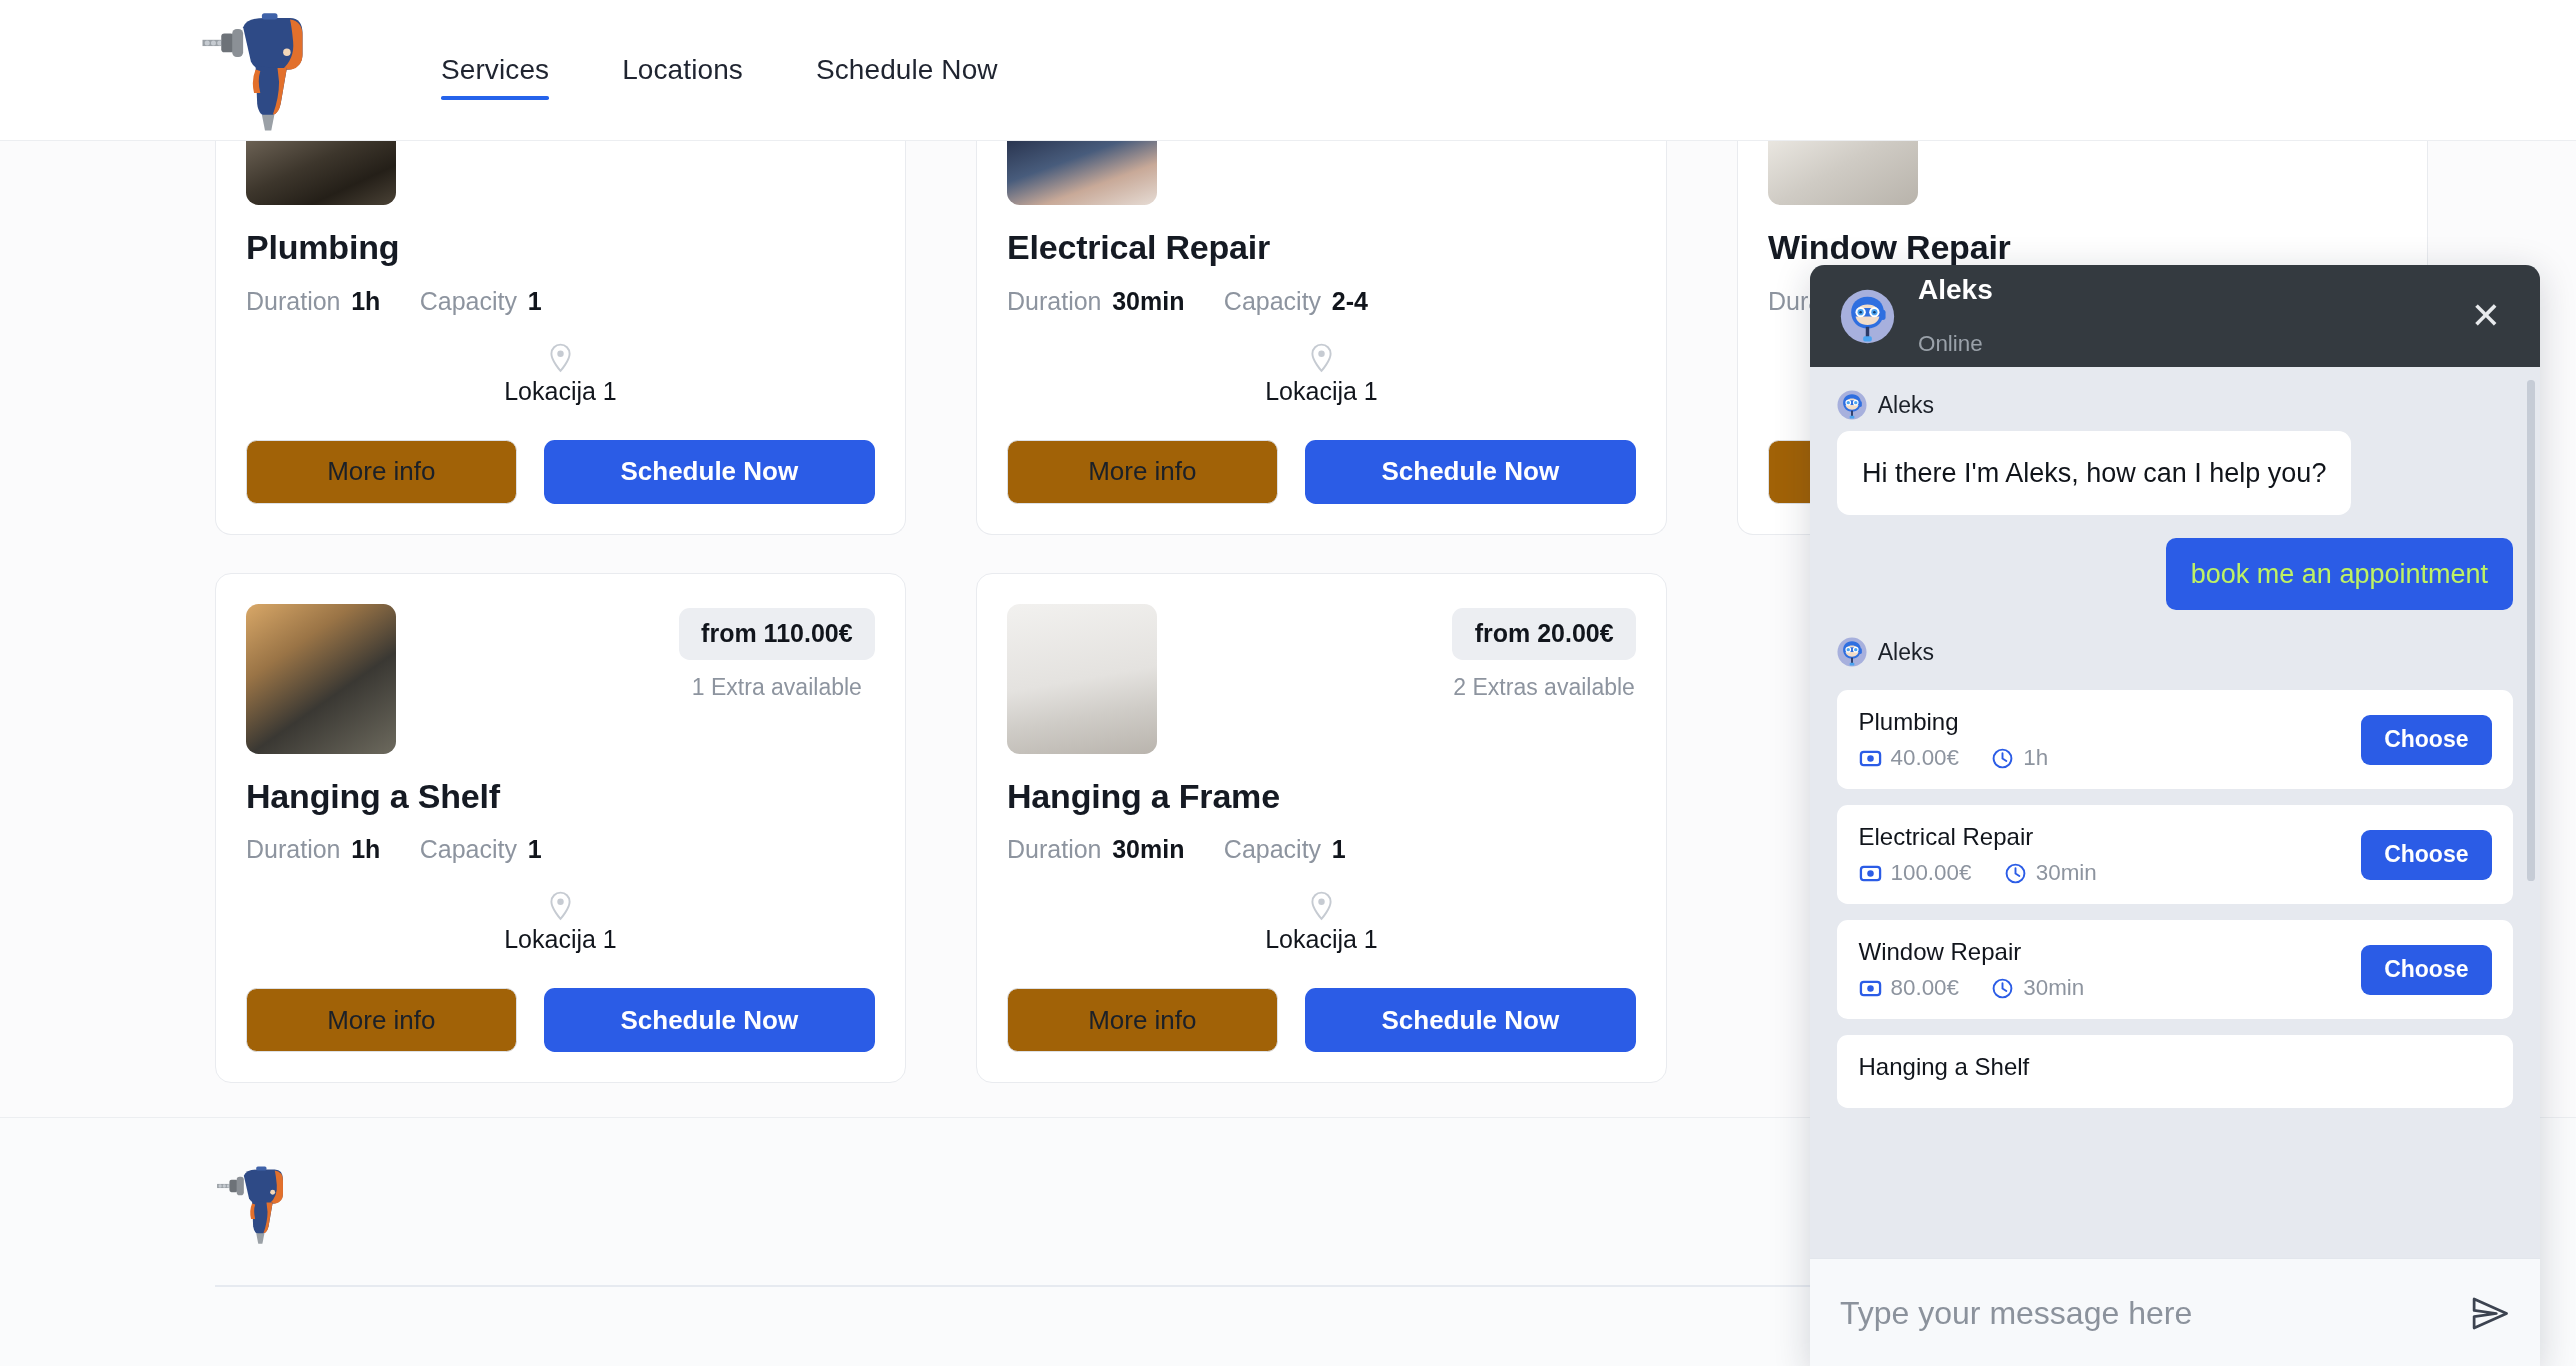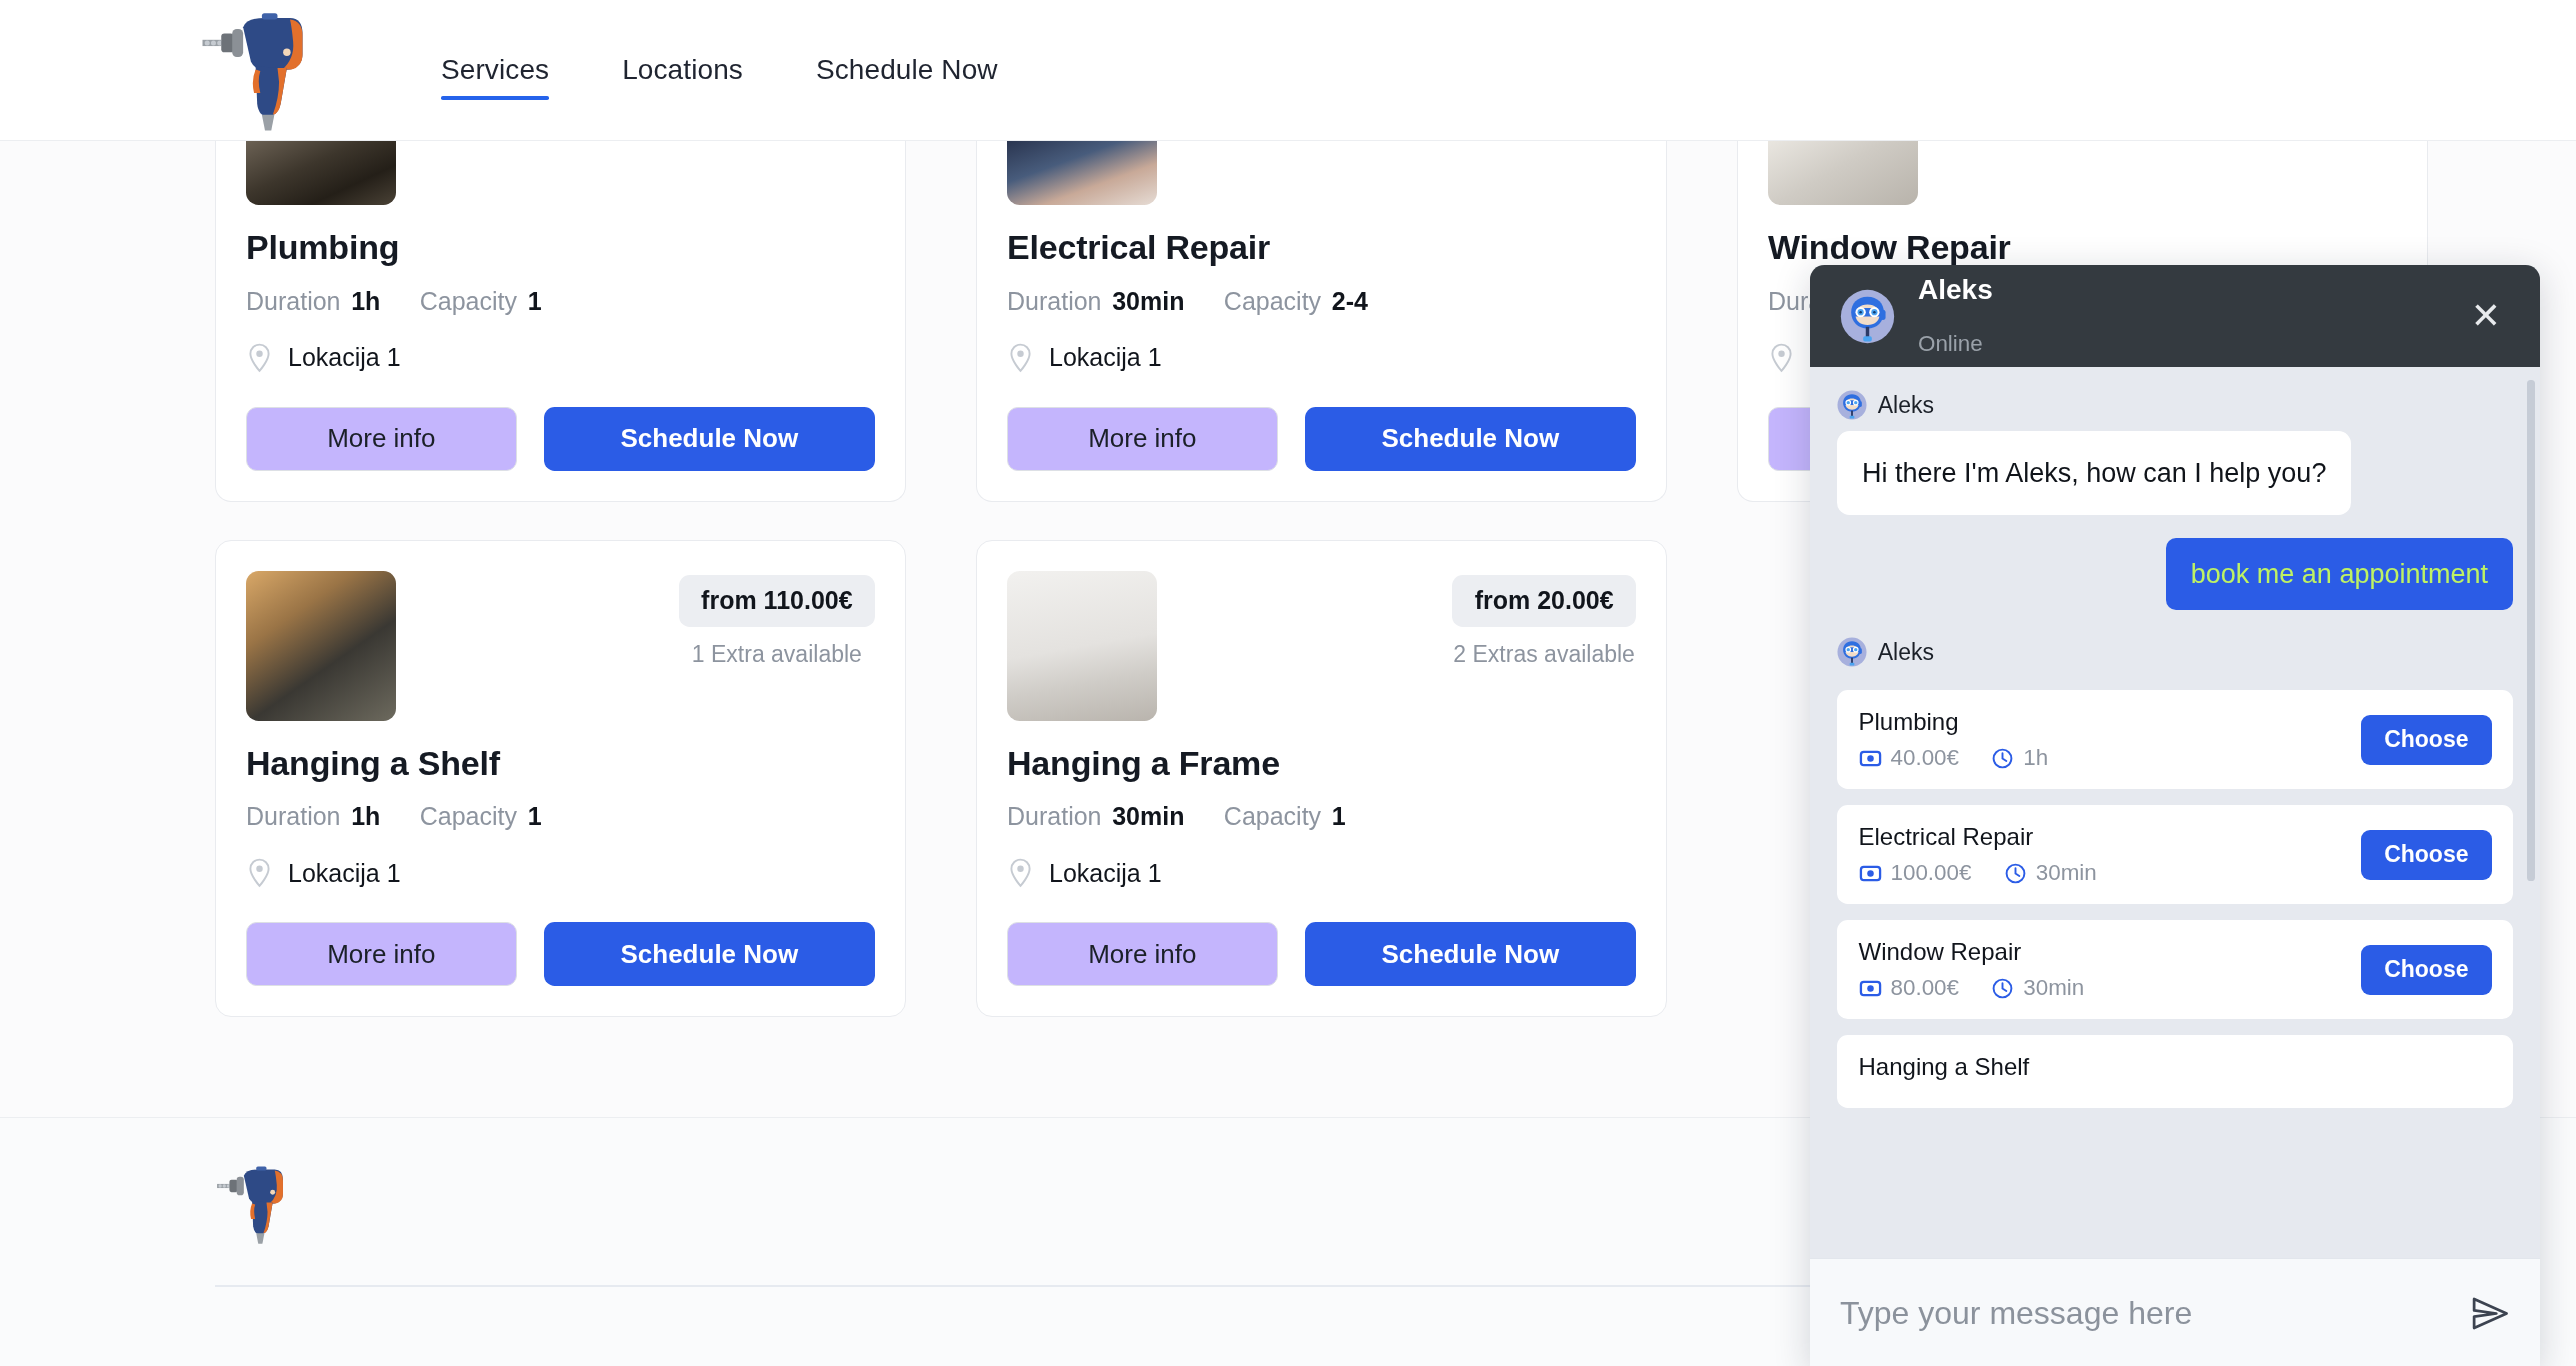--- a/index.html
+++ b/index.html
@@ -84,33 +84,33 @@
   .meta-row {
     margin-top: 19.7px;
     font-size: 25px;
     color: #8d949f;
     display: flex; align-items: center; gap: 10.7px;
   }
   .meta-strong { color: #11151c; font-weight: bold; }
   .meta-gap { width: 18px; }
   .loc-row {
     margin-top: 27px;
-    display: flex; align-items: center; gap: 15px;
-    font-size: 25px; color: #11151c;
+    display: flex; align-items: center; gap: 4px;
+    font-size: 25px; color: #11151c; flex-direction: column;
   }
   .pin-icon { width: 27px; height: 30px; display: block; }
   .btn-row { margin-top: 34px; display: flex; gap: 27px; }
   .btn {
     height: 64px; border-radius: 10.7px;
     font-size: 26px; font-weight: bold;
     display: flex; align-items: center; justify-content: center;
     cursor: pointer;
   }
   .btn-outline {
-    width: 272px; background: #c4b5fd; color: #1b2028;
+    width: 272px; background: #a16207; color: #1b2028;
     border: 0.9px solid #dde0e5; font-weight: normal;
   }
   .btn-primary {
     width: 333px; background: #2b5ce6; color: #fff;
   }
 
   
   .footer {
     position: absolute; left: 0; top: 1117px;
     width: 2576px; height: 250px;

